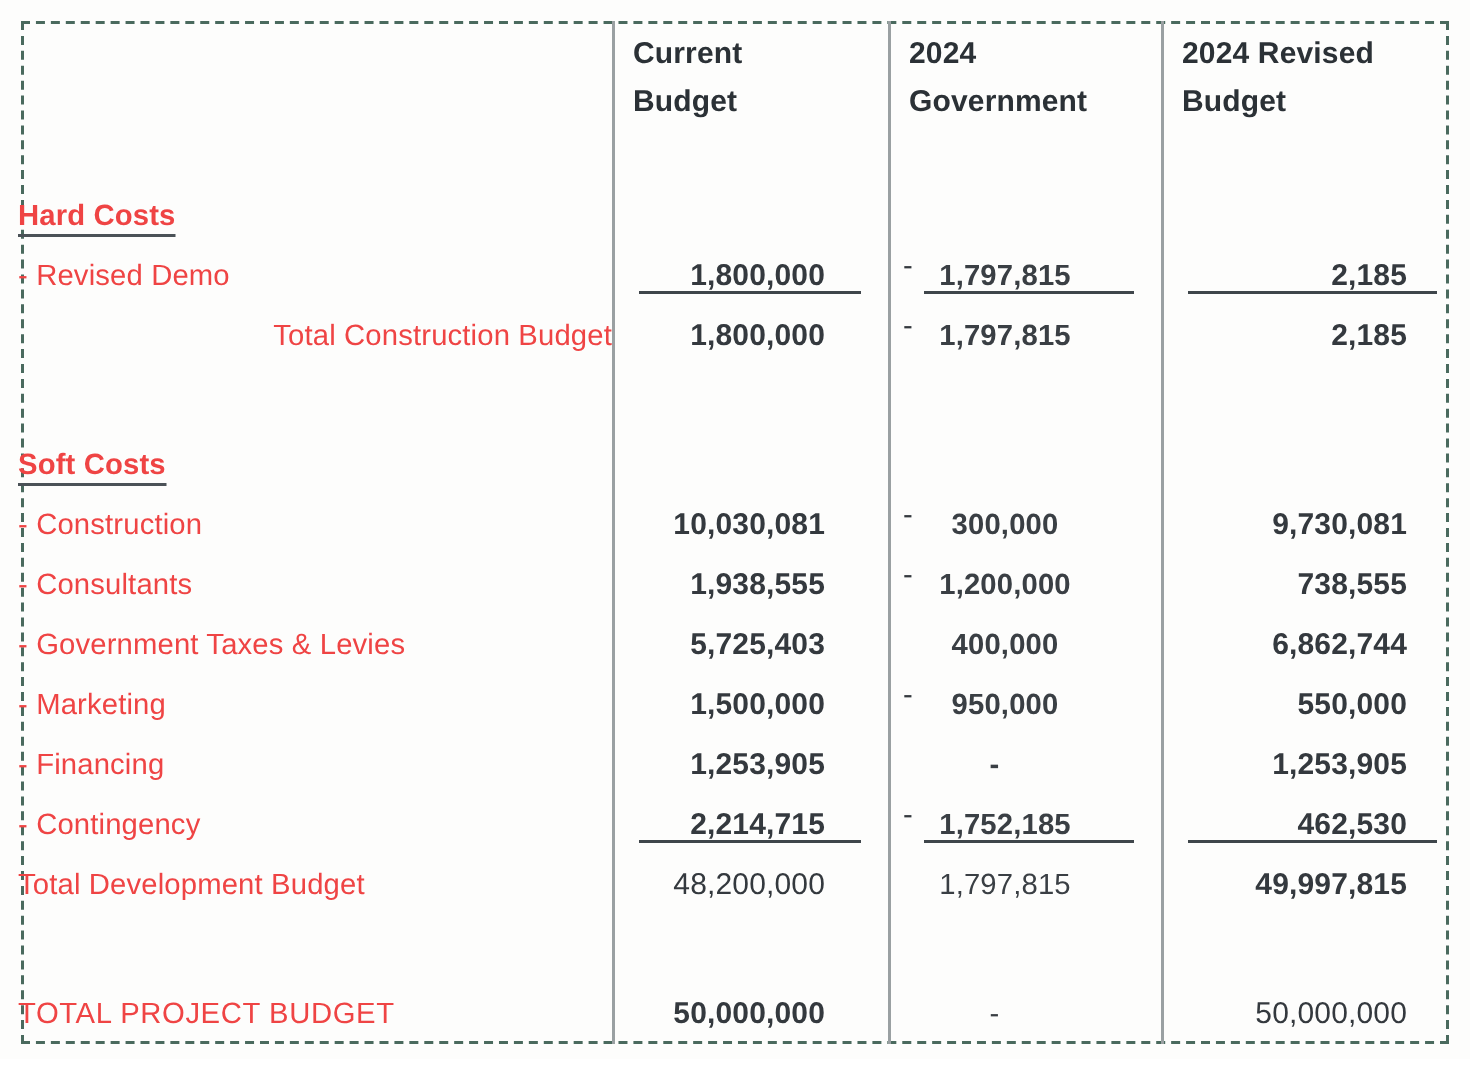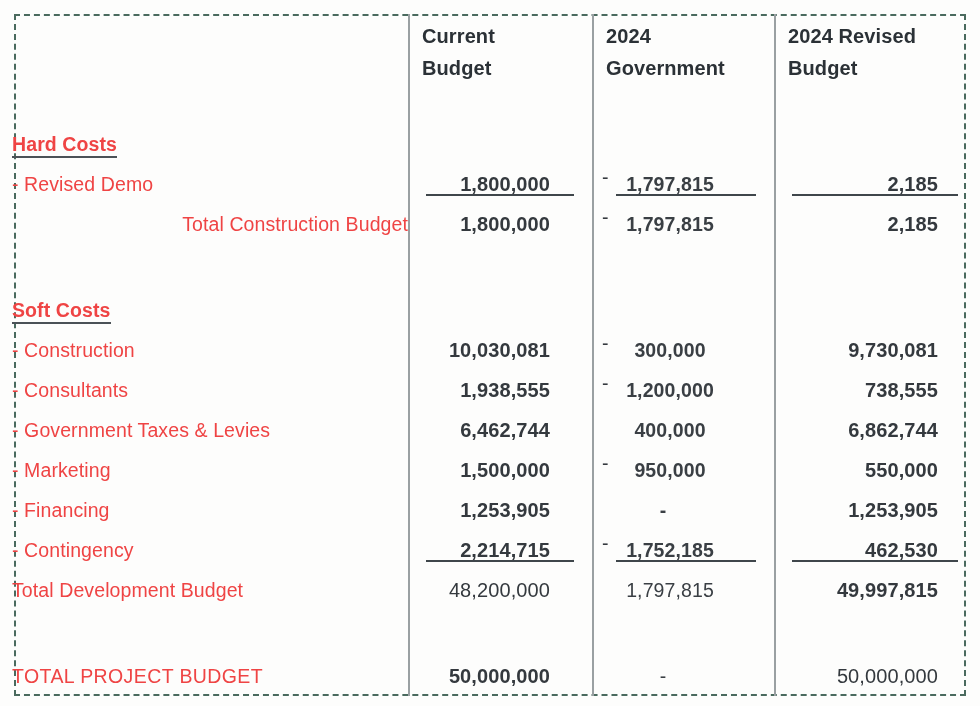--- a/index.html
+++ b/index.html
@@ -244,21 +244,21 @@
         <td class="num bold">1,938,555</td>
         <td class="rev">
           <span class="sign">-</span>
           <span class="num-inner bold">1,200,000</span>
         </td>
         <td class="num bold">738,555</td>
       </tr>
 
       <tr class="row">
         <td class="lbl">- Government Taxes &amp; Levies</td>
-        <td class="num bold">6,462,744</td>
+        <td class="num bold">5,725,403</td>
         <td class="rev">
           <span class="sign"></span>
           <span class="num-inner bold">400,000</span>
         </td>
         <td class="num bold">6,862,744</td>
       </tr>
 
       <tr class="row">
         <td class="lbl">- Marketing</td>
         <td class="num bold">1,500,000</td>

